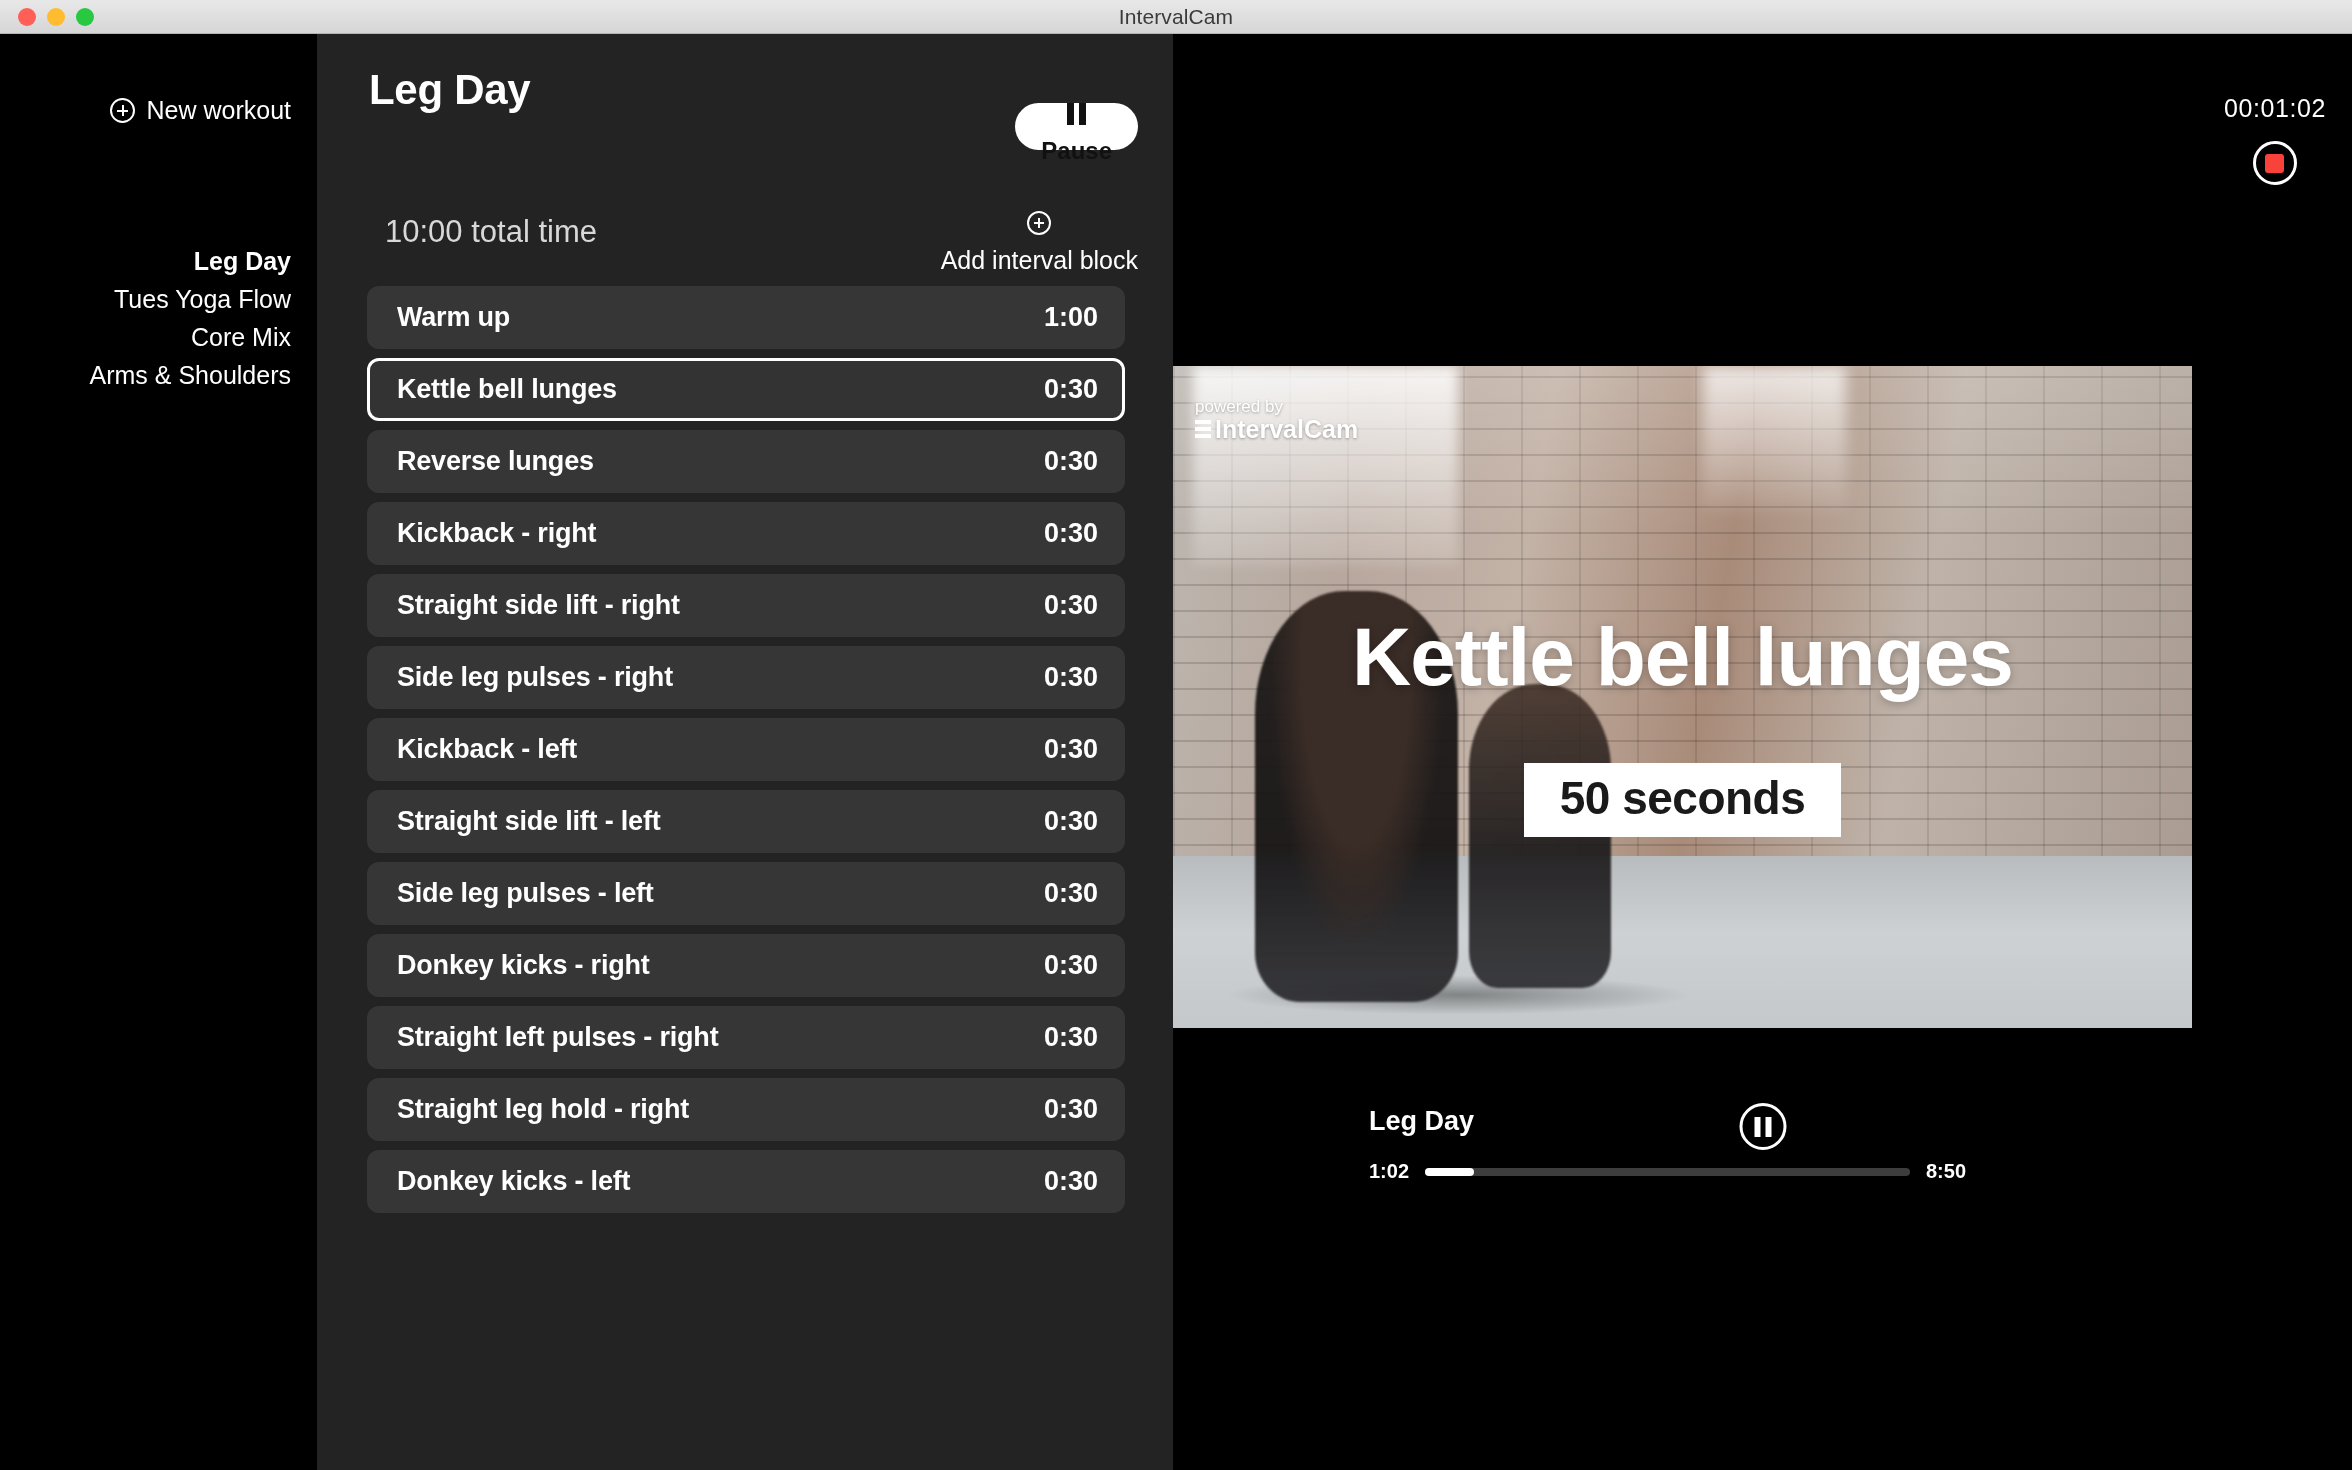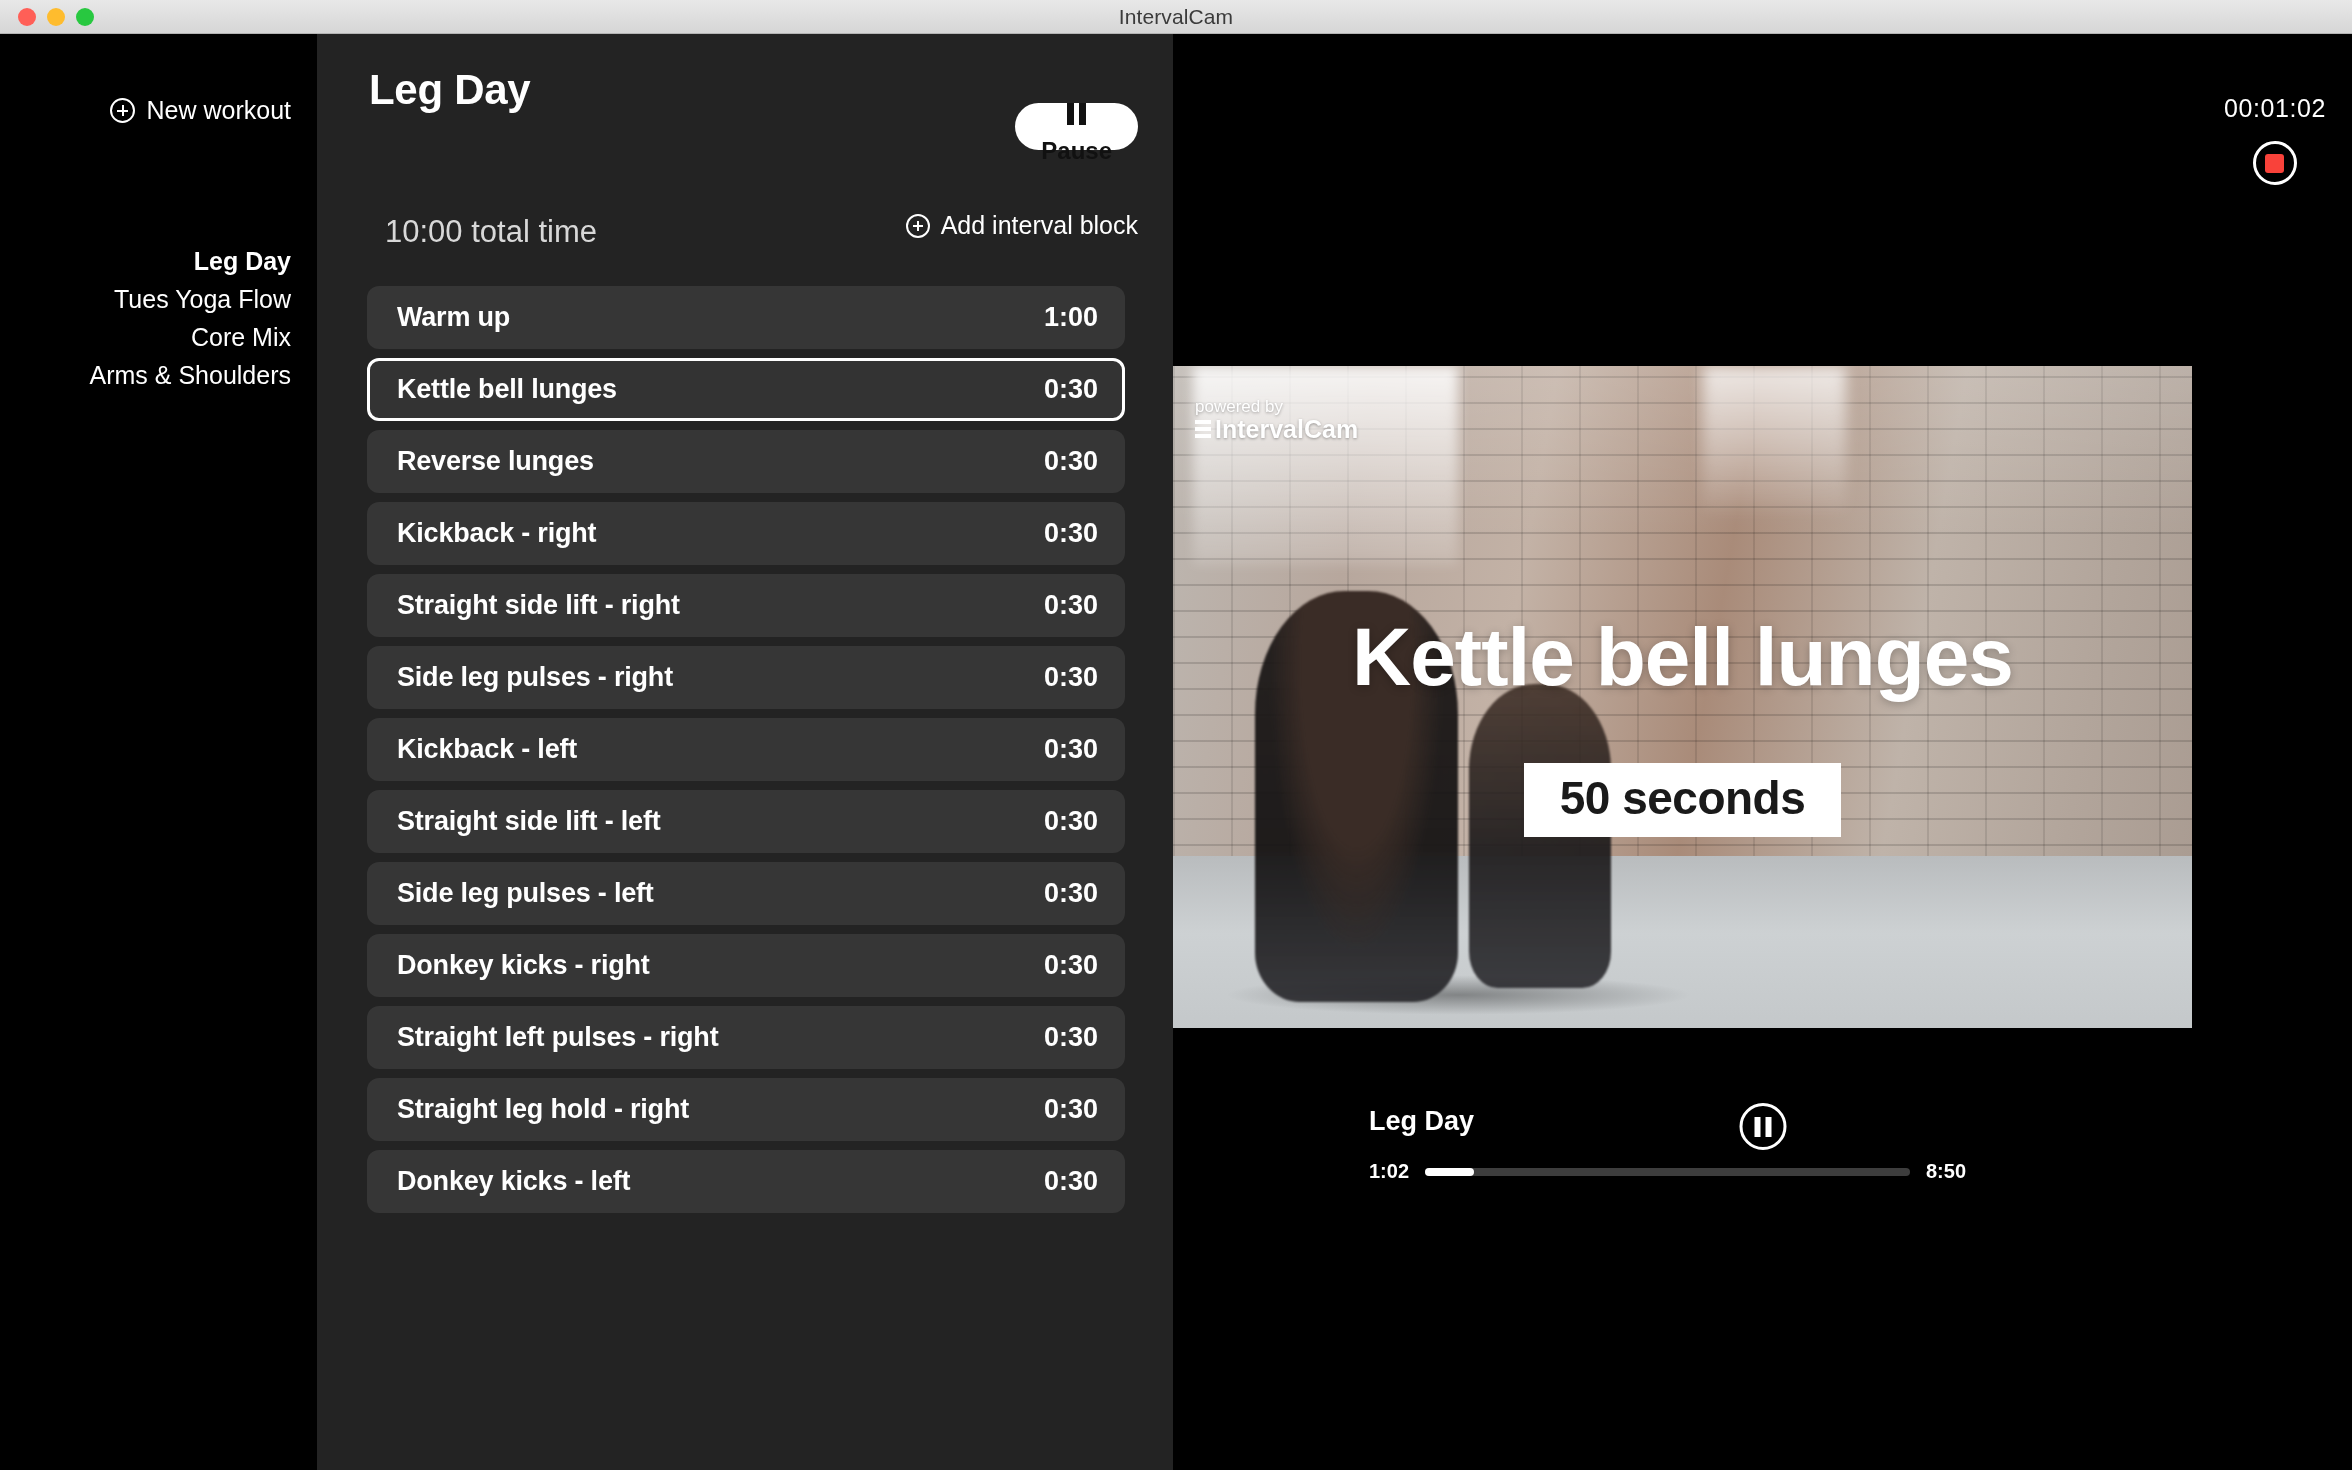--- a/index.html
+++ b/index.html
@@ -93,21 +93,21 @@
   #panel-sub {
     position: absolute; left: 0; top: 180px; width: 856px; height: 48px;
   }
   #total-time {
     position: absolute; left: 68px; top: 0;
     color: #d8d8d8; font-size: 31px;
   }
   #add-block {
     position: absolute; right: 35px; top: -3px;
     display: flex; align-items: center; gap: 11px;
-    color: #fff; font-size: 25px; cursor: pointer; white-space: nowrap;
+    color: #fff; font-size: 25px; cursor: pointer; white-space: nowrap; flex-direction: column;
   }
   .plus-circle.sm { width: 24px; height: 24px; border-width: 2px; }
   .plus-circle.sm::before { left: 5px; right: 5px; top: 9px; }
   .plus-circle.sm::after { top: 5px; bottom: 5px; left: 9px; }
 
   #intervals {
     position: absolute; left: 50px; top: 252px;
     width: 758px; height: 1200px;
     display: flex; flex-direction: column; gap: 9px;
   }

